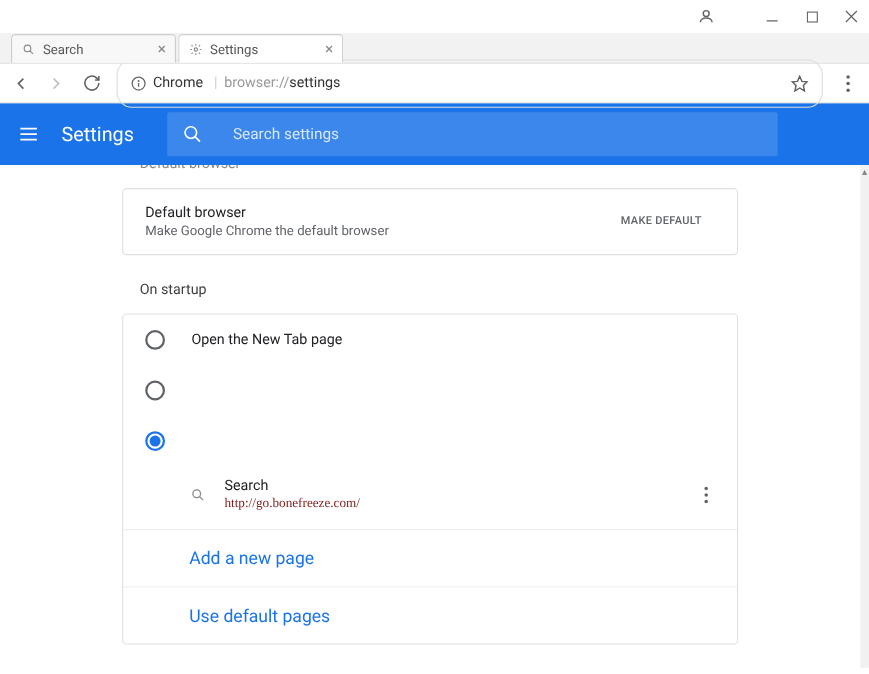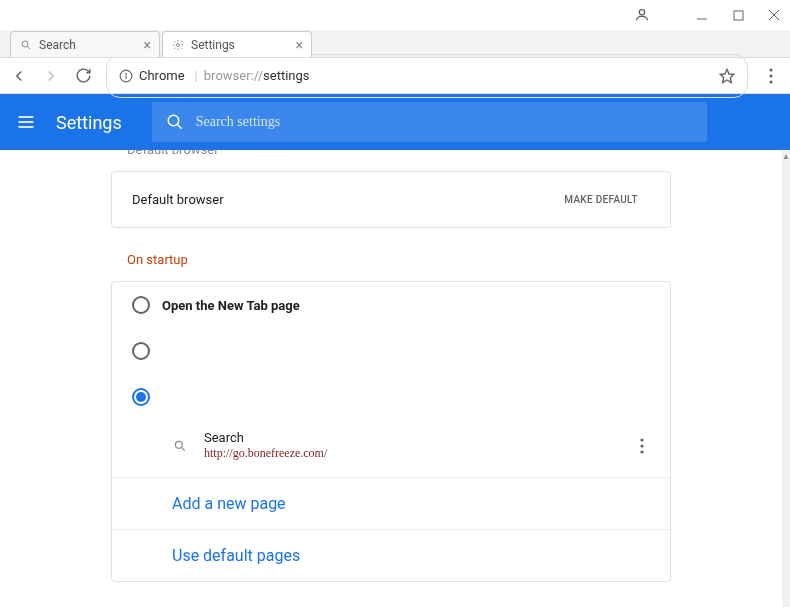--- a/index.html
+++ b/index.html
@@ -25,41 +25,41 @@
     .omnibox-secure { color: #333; margin-right: 4px; }
     .omnibox-url-gray { color: #999; }
     .omnibox-star { color: #5f6368; margin-left: auto; }
     .menu-dots { width: 18px; height: 18px; display: flex; align-items: center; justify-content: center; color: #5f6368; }
     
     
     .blue-header { height: 56px; background: #1a73e8; display: flex; align-items: center; padding: 0 16px; gap: 20px; }
     .hamburger { color: #fff; }
     .settings-title { color: #fff; font-size: 18px; font-weight: 400; }
     .search-box { flex: 1; max-width: 555px; height: 40px; background: rgba(255,255,255,0.15); border-radius: 2px; display: flex; align-items: center; padding: 0 14px; margin-left: 10px; }
-    .search-box input { background: transparent; border: none; outline: none; color: #fff; font-size: 14px; flex: 1; margin-left: 12px; font-family: Liberation Serif, serif; }
+    .search-box input { background: transparent; border: none; outline: none; color: #fff; font-size: 14px; flex: 1; margin-left: 28px; }
     .search-box input::placeholder { color: rgba(255,255,255,0.8); }
     
     
     .content-viewport { position: absolute; top: 150px; left: 0; right: 8px; bottom: 6px; overflow: hidden; background: #fff; }
     .scrollbar-track { position: absolute; right: 0; top: 150px; bottom: 6px; width: 8px; background: #f1f1f1; }
     .scrollbar-up { position: absolute; top: 0; width: 8px; height: 12px; display:flex; align-items:center; justify-content:center; font-size:8px; color:#888; }
     .content-inner { width: 560px; margin: 0 auto; padding-top: 0; }
     
-    .section-label { font-size: 13px; color: #c2410c; padding: 6px 16px 14px; }
+    .section-label { font-size: 13px; color: #404040; padding: 6px 16px 14px; }
     .section-label.first { color: #888; padding-top: 0; margin-top: -8px; }
     
     .card { border: 1px solid #e0e0e0; border-radius: 4px; background: #fff; }
     .card-row { padding: 14px 20px; display: flex; align-items: center; }
     .card-row .row-text { flex: 1; }
     .row-title { font-size: 13px; color: #202124; }
     .row-sub { font-size: 12px; color: #5f6368; margin-top: 2px; }
     .make-default-btn { font-size: 10px; color: #5f6368; font-weight: 500; letter-spacing: 0.3px; padding: 8px 12px; }
     
     .startup-card { border: 1px solid #e0e0e0; border-radius: 4px; background: #fff; }
-    .radio-row { padding: 14px 20px; display: flex; align-items: center; gap: 12px; font-size: 13px; color: #202124; font-weight: bold; }
+    .radio-row { padding: 14px 20px; display: flex; align-items: center; gap: 24px; font-size: 13px; color: #202124; }
     .radio { width: 18px; height: 18px; border: 2px solid #5f6368; border-radius: 50%; display: flex; align-items: center; justify-content: center; flex-shrink: 0; }
     .radio.checked { border-color: #1a73e8; }
     .radio.checked::after { content: ''; width: 10px; height: 10px; background: #1a73e8; border-radius: 50%; }
     
     .page-entry { padding: 10px 20px 10px 60px; display: flex; align-items: center; }
     .page-favicon { width: 16px; height: 16px; margin-right: 16px; display:flex; align-items:center; justify-content:center; color:#888; }
     .page-text { flex: 1; }
     .page-name { font-size: 13px; color: #202124; }
     .page-url { font-size: 12px; color: #7f1d1d; margin-top: 1px; font-family: Liberation Serif, serif; }
     .page-more { color: #5f6368; padding: 0 6px; }
@@ -193,20 +193,21 @@
 </div>
 
 <div class="content-viewport">
   <div class="content-inner">
     <div class="section-label first">Default browser</div>
 
     <div class="card">
       <div class="card-row">
         <div class="row-text">
           <div class="row-title">Default browser</div>
+          <div class="row-sub">Make Google Chrome the default browser</div>
         </div>
         <div class="make-default-btn">MAKE DEFAULT</div>
       </div>
     </div>
 
     <div class="section-label" style="padding-top:24px">On startup</div>
 
     <div class="startup-card">
       <div class="radio-row">
         <span class="radio"></span>

